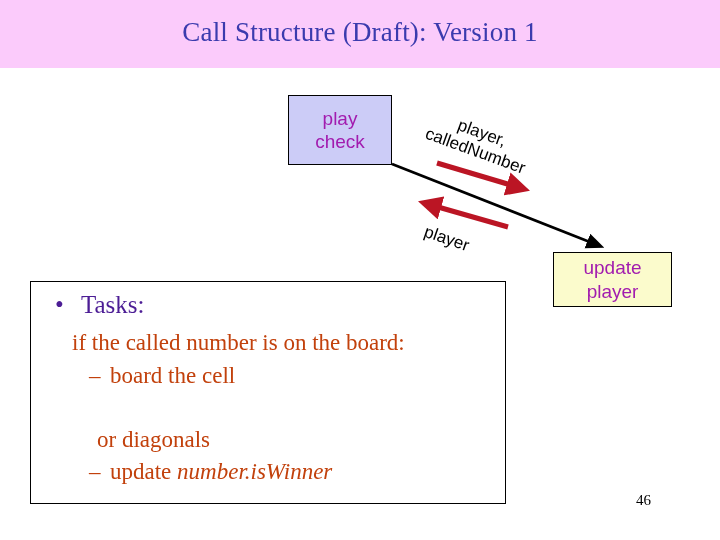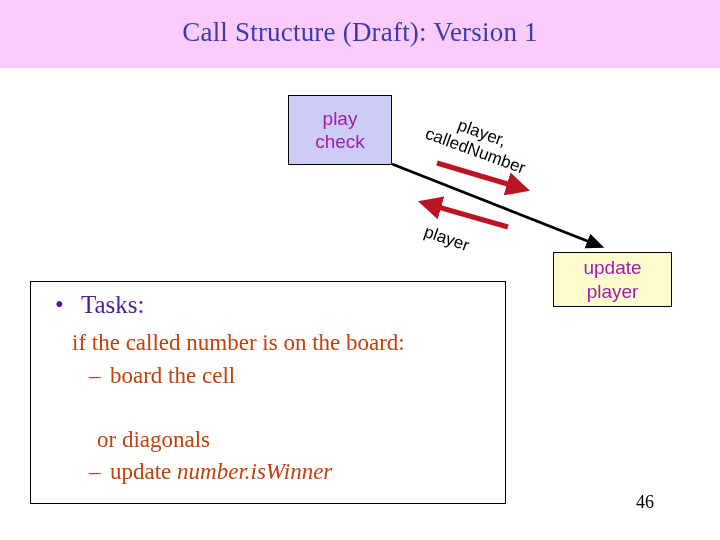--- a/index.html
+++ b/index.html
@@ -144,21 +144,21 @@
   #task-line-2 { left: 58px;  top: 113px; }
   #task-line-3 { left: 66px;  top: 145px; }
   #task-line-4 { left: 58px;  top: 177px; }
 
   
   #page-number {
     position: absolute;
     left: 636px;
     top: 492px;
     font-family: "Liberation Serif", serif;
-    font-size: 18px;
+    font-size: 15px;
     color: #000000;
     text-align: center;
   }
 </style>
 </head>
 <body>
 
 <div id="slide">
 
   <div id="title-band"></div>

